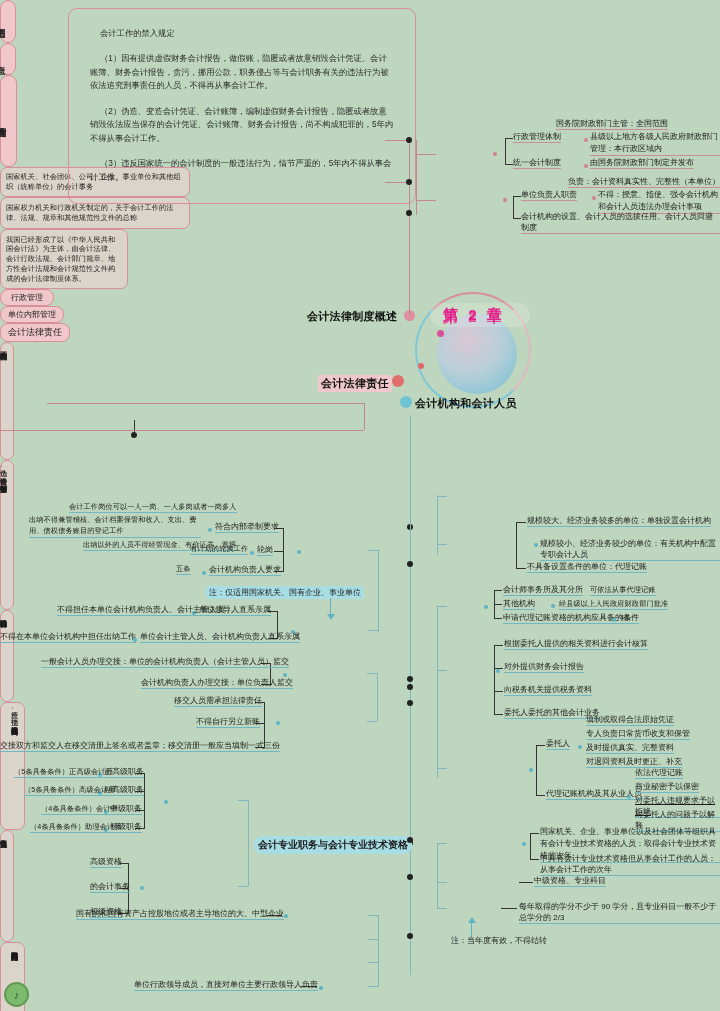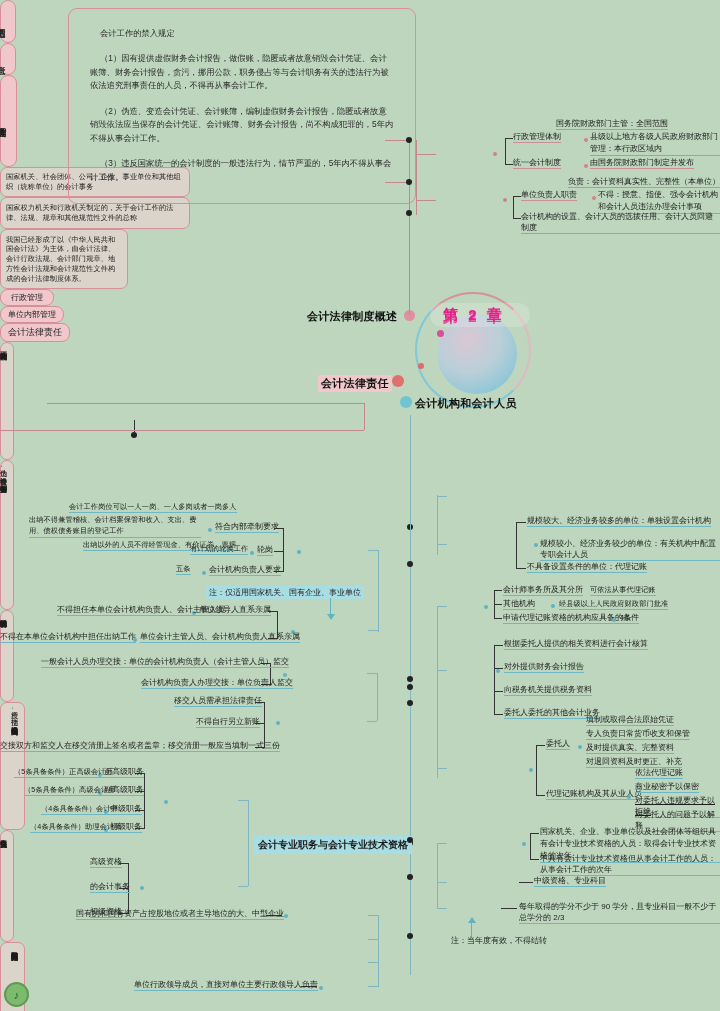--- a/index.html
+++ b/index.html
@@ -295,21 +295,21 @@
   <div class="lbl8 uline" style="position:absolute;left:586px;top:728px;">专人负责日常货币收支和保管</div>
   <div class="lbl8 uline" style="position:absolute;left:586px;top:742px;">及时提供真实、完整资料</div>
   <div class="lbl8 uline" style="position:absolute;left:586px;top:756px;">对退回资料及时更正、补充</div>
 
   <div class="lbl8 uline" style="position:absolute;left:635px;top:767px;">依法代理记账</div>
   <div class="lbl8 uline" style="position:absolute;left:635px;top:781px;">商业秘密予以保密</div>
   <div class="lbl8 uline" style="position:absolute;left:635px;top:795px;text-decoration:underline;">对委托人违规要求予以拒绝</div>
   <div class="lbl8 uline" style="position:absolute;left:635px;top:809px;">对委托人的问题予以解释</div>
 
   <div class="dot dotdark" style="left:407px;top:840px;"></div>
-  <div class="lbl10" style="position:absolute;left:254px;top:836px;background:#a8dde4;padding:2px 4px;border-radius:0;">会计专业职务与会计专业技术资格</div>
+  <div class="lbl10" style="position:absolute;left:254px;top:836px;background:#a8dde4;padding:2px 4px;border-radius:8px;">会计专业职务与会计专业技术资格</div>
 
   <div class="vline" style="left:248px;top:800px;height:86px;"></div>
   <div class="hline" style="left:238px;top:800px;width:10px;"></div>
   <div class="hline" style="left:238px;top:886px;width:10px;"></div>
 
   <div class="dot dotc" style="left:164px;top:800px;"></div>
 
   <div class="dot dotc" style="left:140px;top:886px;"></div>
 
   <div class="vlined" style="left:144px;top:773px;height:55px;background:#333;"></div>

